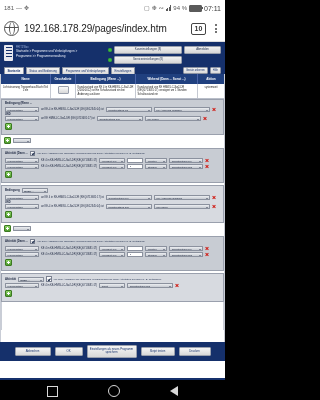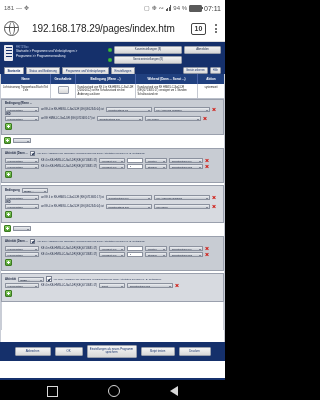--- a/index.html
+++ b/index.html
@@ -70,21 +70,20 @@
     border-left: 1.2px solid #555; border-right: 1.2px solid #555;
     border-radius: 50%;
   }
   .url {
     flex: 1 1 auto;
     font-size: 10px;
     color: #222;
     white-space: nowrap;
     overflow: hidden;
     letter-spacing: -0.1px;
-    margin-left: 8px;
   }
   .tabcount {
     flex: 0 0 auto;
     border: 1.3px solid #444;
     border-radius: 2px;
     font-size: 7px;
     font-weight: bold;
     color: #333;
     padding: 1px 2px;
     min-width: 9px;

